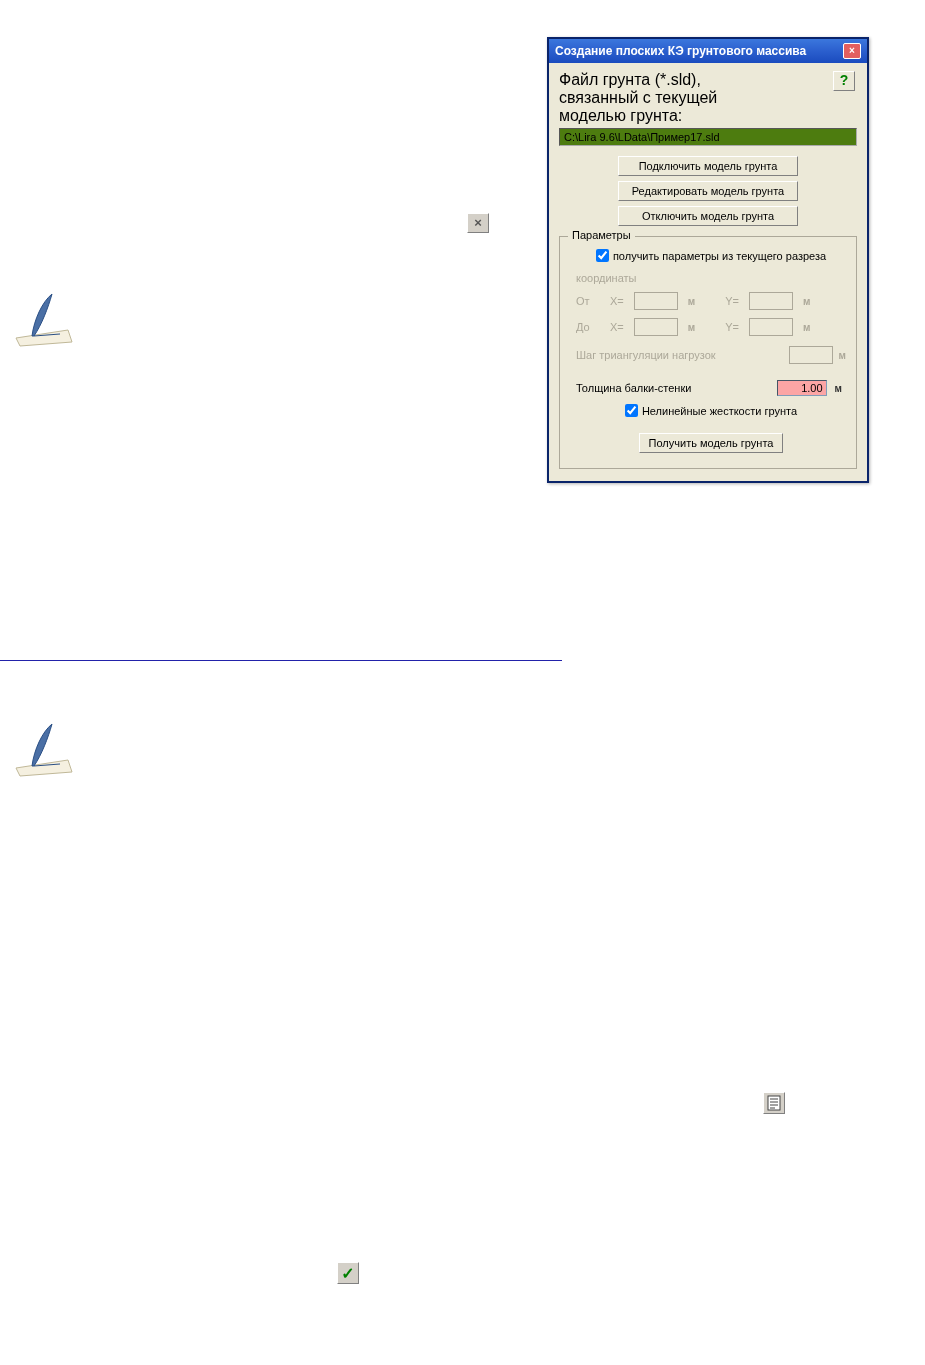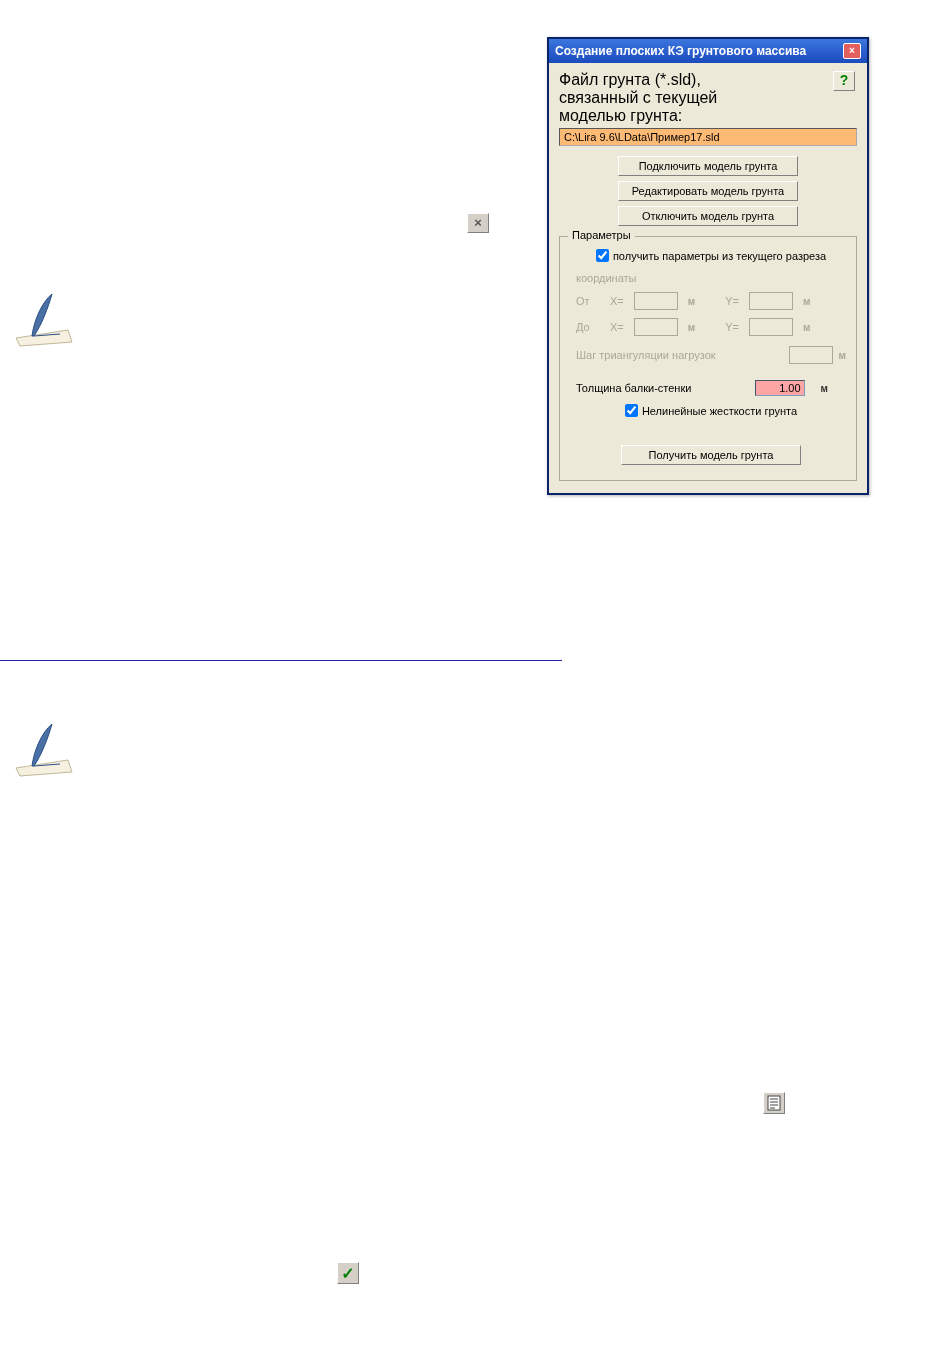--- a/index.html
+++ b/index.html
@@ -67,21 +67,21 @@
       border-top-color: #fff;
       border-left-color: #fff;
       color: #008000;
       font-weight: bold;
       font-size: 14px;
       text-align: center;
       line-height: 16px;
       cursor: pointer;
     }
     .path-field {
-      background: #fdba74;
+      background: #4d7c0f;
       border: 1px inset #aaa;
       padding: 2px 4px;
       margin-top: 3px;
       margin-bottom: 10px;
       font-size: 11px;
       width: 100%;
     }
     .btn {
       display: block;
       margin: 5px auto;
@@ -90,22 +90,22 @@
       border: 1px solid #808080;
       border-top-color: #fff;
       border-left-color: #fff;
       font-family: Tahoma, Arial, sans-serif;
       font-size: 11px;
       cursor: pointer;
       width: 180px;
       text-align: center;
     }
     .btn-final {
-      width: 180px;
-      margin-top: 28px;
+      width: 144px;
+      margin-top: 16px;
     }
     .groupbox {
       border: 1px solid #ACA899;
       margin-top: 10px;
       padding: 8px 10px 10px 16px;
       position: relative;
     }
     .groupbox-title {
       position: absolute;
       top: -8px;
@@ -152,22 +152,22 @@
     .step-row {
       display: flex;
       align-items: center;
       gap: 6px;
       margin: 10px 0 16px 0;
     }
     .step-label { color: #ACA899; flex: 1; }
     .thick-row {
       display: flex;
       align-items: center;
-      gap: 16px;
-      margin: 14px 18px 8px 0;
+      gap: 8px;
+      margin: 14px 4px 8px 0;
     }
     .thick-label { flex: 1; }
     .thick-input {
       width: 50px;
       height: 16px;
       border: 1px inset #7F9DB9;
       background: #fca5a5;
       padding: 1px 3px;
       font-size: 11px;
       text-align: right;

